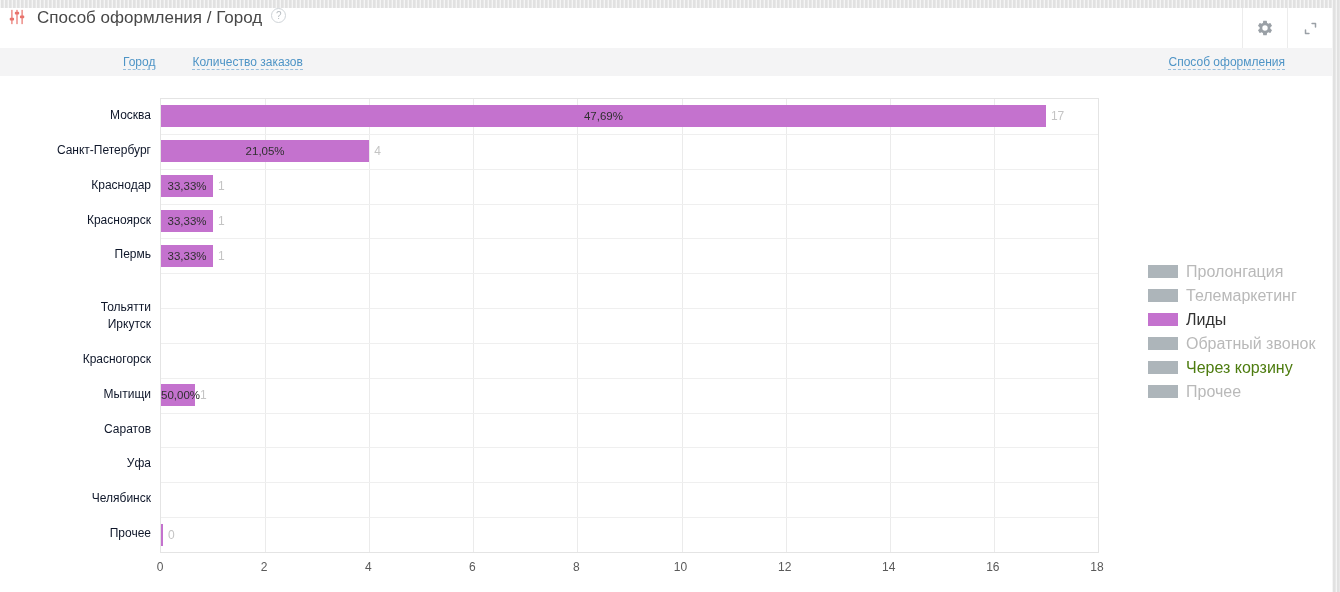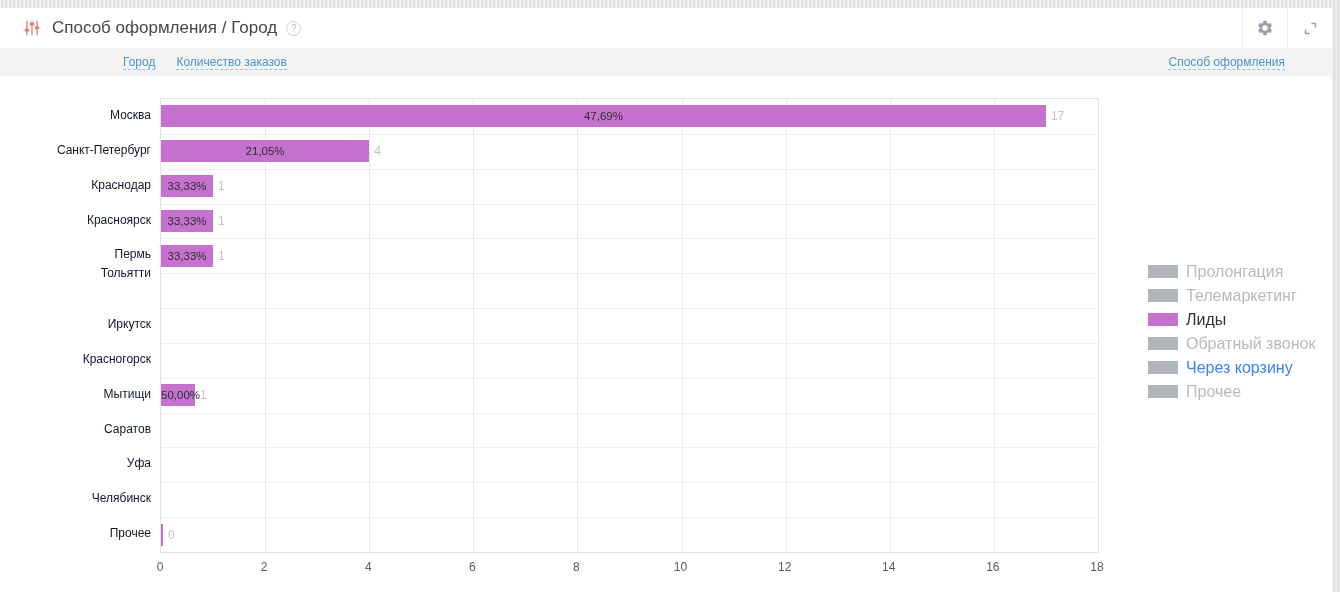--- a/index.html
+++ b/index.html
@@ -6,33 +6,33 @@
   html,body { width:1340px; height:592px; overflow:hidden; }
   body {
     font-family:"Liberation Sans", sans-serif;
     background-color:#e8e8e8;
     background-image:repeating-linear-gradient(90deg, rgba(255,255,255,.55) 0 1px, rgba(0,0,0,.03) 1px 3px, transparent 3px 4px);
     position:relative;
   }
   .widget { position:absolute; left:0; top:8px; width:1332px; height:584px; background:#fff; }
 
   
-  .widget-header { position:absolute; top:0; left:0; right:0; height:40px; display:flex; align-items:center; padding-left:23px; }
+  .widget-header { position:absolute; top:0; left:0; right:0; height:40px; display:flex; align-items:flex-start; padding-left:8px; }
   .filter-icon { width:18px; height:18px; color:#e8736c; flex:0 0 auto; }
   .page-title { font-size:17px; color:#474747; font-weight:400; margin-left:11px; white-space:nowrap; }
   .help-badge { margin-left:9px; width:15px; height:15px; border:1px solid #cfd4d8; border-radius:50%;
     color:#b6bcc1; font-size:10px; line-height:13px; text-align:center; flex:0 0 auto; }
   .header-buttons { margin-left:auto; display:flex; height:40px; }
   .hbtn { width:45px; height:40px; border:none; border-left:1px solid #ececec; background:#fff;
     display:flex; align-items:center; justify-content:center; cursor:pointer; color:#9aa0a6; }
 
   
   .toolbar { position:absolute; top:40px; left:0; right:0; height:28px; background:#f4f4f5;
     display:flex; align-items:center; font-size:12px; }
-  .toolbar-left { margin-left:123px; display:flex; gap:21px; }
+  .toolbar-left { margin-left:123px; display:flex; gap:37px; }
   .axis-link { color:#4e94c6; text-decoration:none; border-bottom:1px dashed rgba(78,148,198,.55);
     cursor:pointer; line-height:14px; }
   .toolbar-right { margin-left:auto; margin-right:47px; }
 
   
   #plot { position:absolute; left:160px; top:90px; width:939px; height:455px;
     border:1px solid #e4e4e4; background:#fff; }
   .vline { position:absolute; top:0; bottom:0; width:1px; background:#ebebeb; }
   .hline { position:absolute; left:0; right:0; height:1px; background:#efefef; }
   #ylabels { position:absolute; left:0; top:90px; width:151px; height:455px; }
@@ -89,21 +89,21 @@
       <a class="axis-link" href="#">Способ оформления</a>
     </div>
   </div>
 
   <div id="ylabels">
       <div class="category-label" style="top: 0px; line-height: 34.8462px;">Москва</div>
       <div class="category-label" style="top: 34.8462px; line-height: 34.8462px;">Санкт-Петербург</div>
       <div class="category-label" style="top: 69.6923px; line-height: 34.8462px;">Краснодар</div>
       <div class="category-label" style="top: 104.538px; line-height: 34.8462px;">Красноярск</div>
       <div class="category-label" style="top: 139.385px; line-height: 34.8462px;">Пермь</div>
-      <div class="category-label" style="top: 158px; line-height: 34.8462px;">Тольятти</div>
+      <div class="category-label" style="top: 192px; line-height: 34.8462px;">Тольятти</div>
       <div class="category-label" style="top: 209.077px; line-height: 34.8462px;">Иркутск</div>
       <div class="category-label" style="top: 243.923px; line-height: 34.8462px;">Красногорск</div>
       <div class="category-label" style="top: 278.769px; line-height: 34.8462px;">Мытищи</div>
       <div class="category-label" style="top: 313.615px; line-height: 34.8462px;">Саратов</div>
       <div class="category-label" style="top: 348.462px; line-height: 34.8462px;">Уфа</div>
       <div class="category-label" style="top: 383.308px; line-height: 34.8462px;">Челябинск</div>
       <div class="category-label" style="top: 418.154px; line-height: 34.8462px;">Прочее</div>
     </div>
   <div id="plot">
       <div class="vline" style="left: 104.111px;"></div>
@@ -178,21 +178,21 @@
       <div class="legend-item">
         <div class="legend-swatch" style="background: rgb(196, 114, 206);"></div>
         <div class="legend-label" style="color: rgb(51, 51, 51);">Лиды</div>
       </div>
       <div class="legend-item">
         <div class="legend-swatch" style="background: rgb(173, 181, 186);"></div>
         <div class="legend-label" style="color: rgb(185, 185, 185);">Обратный звонок</div>
       </div>
       <div class="legend-item">
         <div class="legend-swatch" style="background: rgb(173, 181, 186);"></div>
-        <div class="legend-label" style="color: #3b82f6;">Через корзину</div>
+        <div class="legend-label" style="color: #4d7c0f;">Через корзину</div>
       </div>
       <div class="legend-item">
         <div class="legend-swatch" style="background: rgb(173, 181, 186);"></div>
         <div class="legend-label" style="color: rgb(185, 185, 185);">Прочее</div>
       </div>
     </div>
 
 </div>
 
 </body></html>

